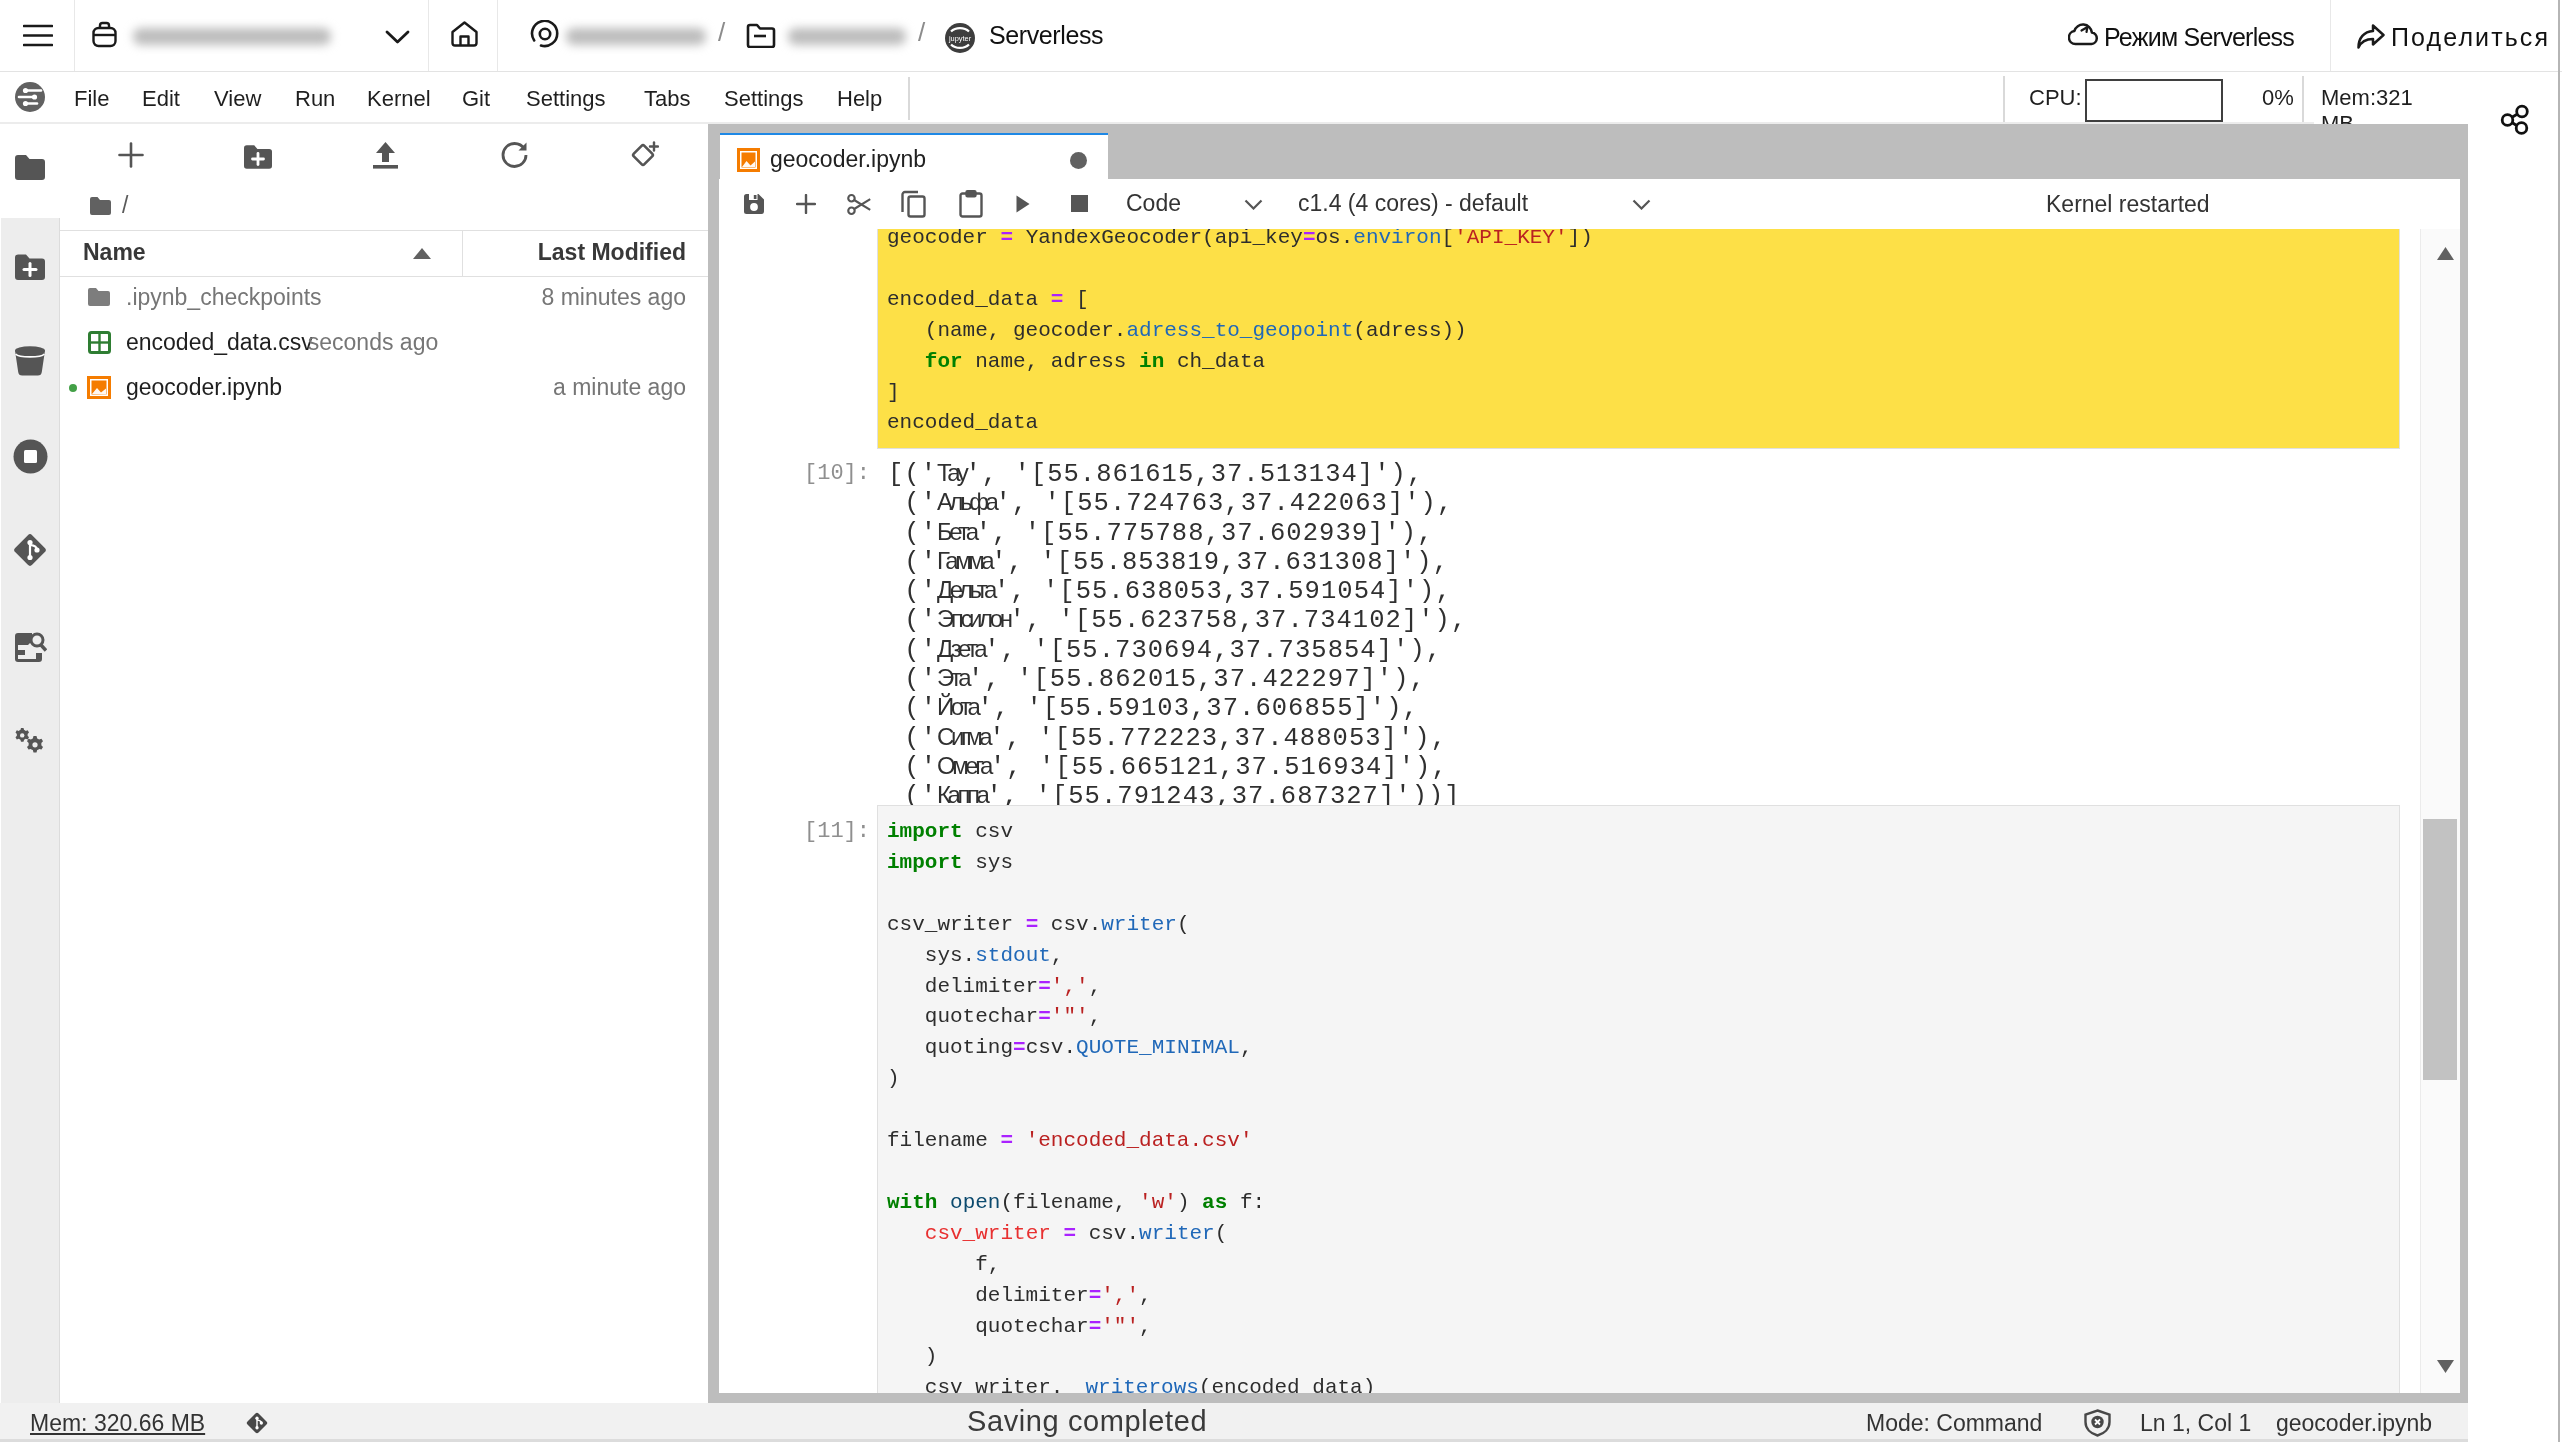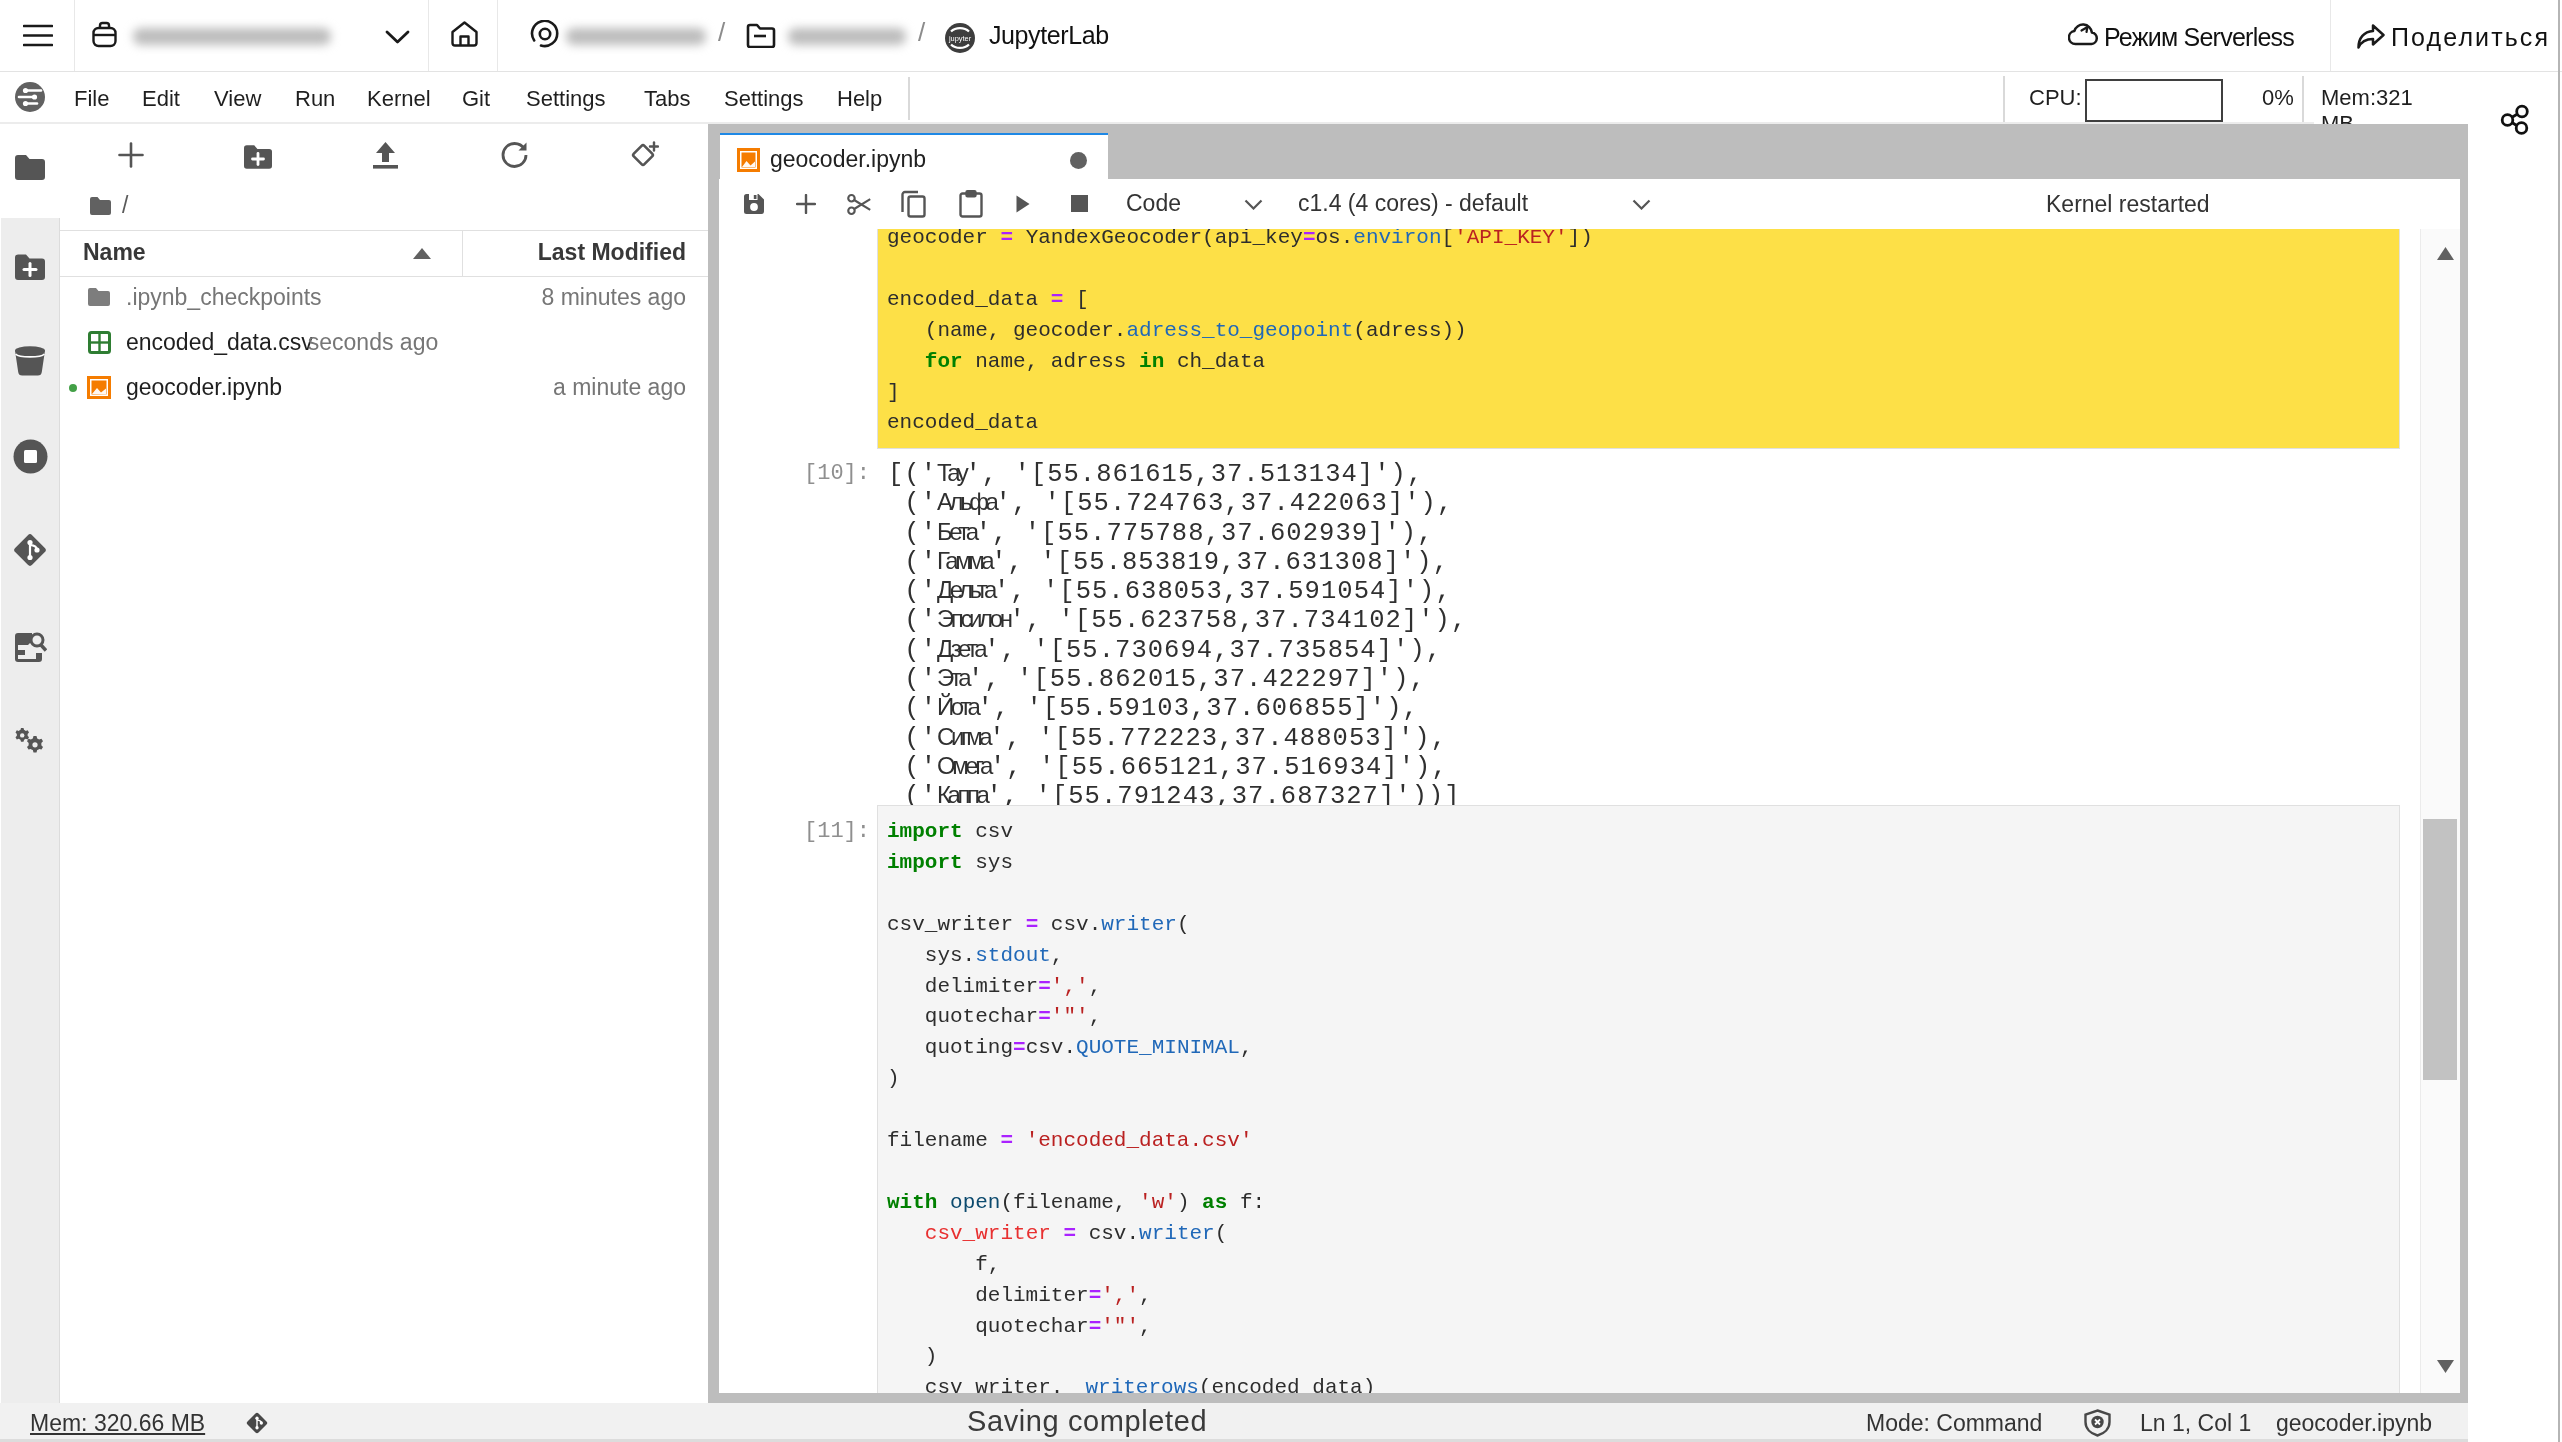--- a/index.html
+++ b/index.html
@@ -70,21 +70,21 @@
   <div class="abs" style="left:918px;top:17px;font-size:26px;color:#8c8c8c;">/</div>
 
   <div class="abs" style="left:945px;top:23px;width:30px;height:30px;border-radius:50%;background:#3d3d3d;"></div>
   <div class="abs" style="left:945px;top:23px;width:30px;height:30px;">
     <svg width="30" height="30" viewBox="0 0 30 30">
       <path d="M6 8.5 a11.5 9 0 0 1 18 0" fill="none" stroke="#fff" stroke-width="2.2"></path>
       <path d="M6 21.5 a11.5 9 0 0 0 18 0" fill="none" stroke="#fff" stroke-width="2.2"></path>
       <text x="15" y="18.2" font-size="7.4" fill="#fff" text-anchor="middle" font-family="Liberation Sans,sans-serif">jupyter</text>
     </svg>
   </div>
-  <div class="abs" style="left:989px;top:21px;font-size:25px;letter-spacing:-0.4px;color:#111;">JupyterLab</div>
+  <div class="abs" style="left:989px;top:21px;font-size:25px;letter-spacing:-0.4px;color:#111;">Serverless</div>
 
   <svg class="abs" style="left:2068px;top:23px;" width="31" height="23" viewBox="0 0 31 23">
     <path d="M7.5 21 a6.5 6.5 0 0 1 -1.2 -12.9 a9 9 0 0 1 17.6 1.4 a5.8 5.8 0 0 1 -0.4 11.5 Z" fill="none" stroke="#1a1a1a" stroke-width="2.5" stroke-linejoin="round"></path>
     <path d="M13.5 7.5 L19.5 4 L18.5 9" fill="none" stroke="#1a1a1a" stroke-width="2.2" stroke-linejoin="round" stroke-linecap="round"></path>
   </svg>
   <div class="abs" style="left:2104px;top:23px;font-size:25px;letter-spacing:-0.75px;color:#111;">Режим Serverless</div>
   <div class="abs" style="left:2330px;top:0;width:1px;height:71px;background:#e8e8e8;"></div>
 
   <svg class="abs" style="left:2357px;top:24px;" width="28" height="25" viewBox="0 0 28 25">
     <path d="M16 7 V1.5 L26.5 11 L16 20.5 V15 C8 15 4 18 1.5 23.5 C1.5 14 7 7.5 16 7 Z" fill="none" stroke="#1a1a1a" stroke-width="2.5" stroke-linejoin="round"></path>

